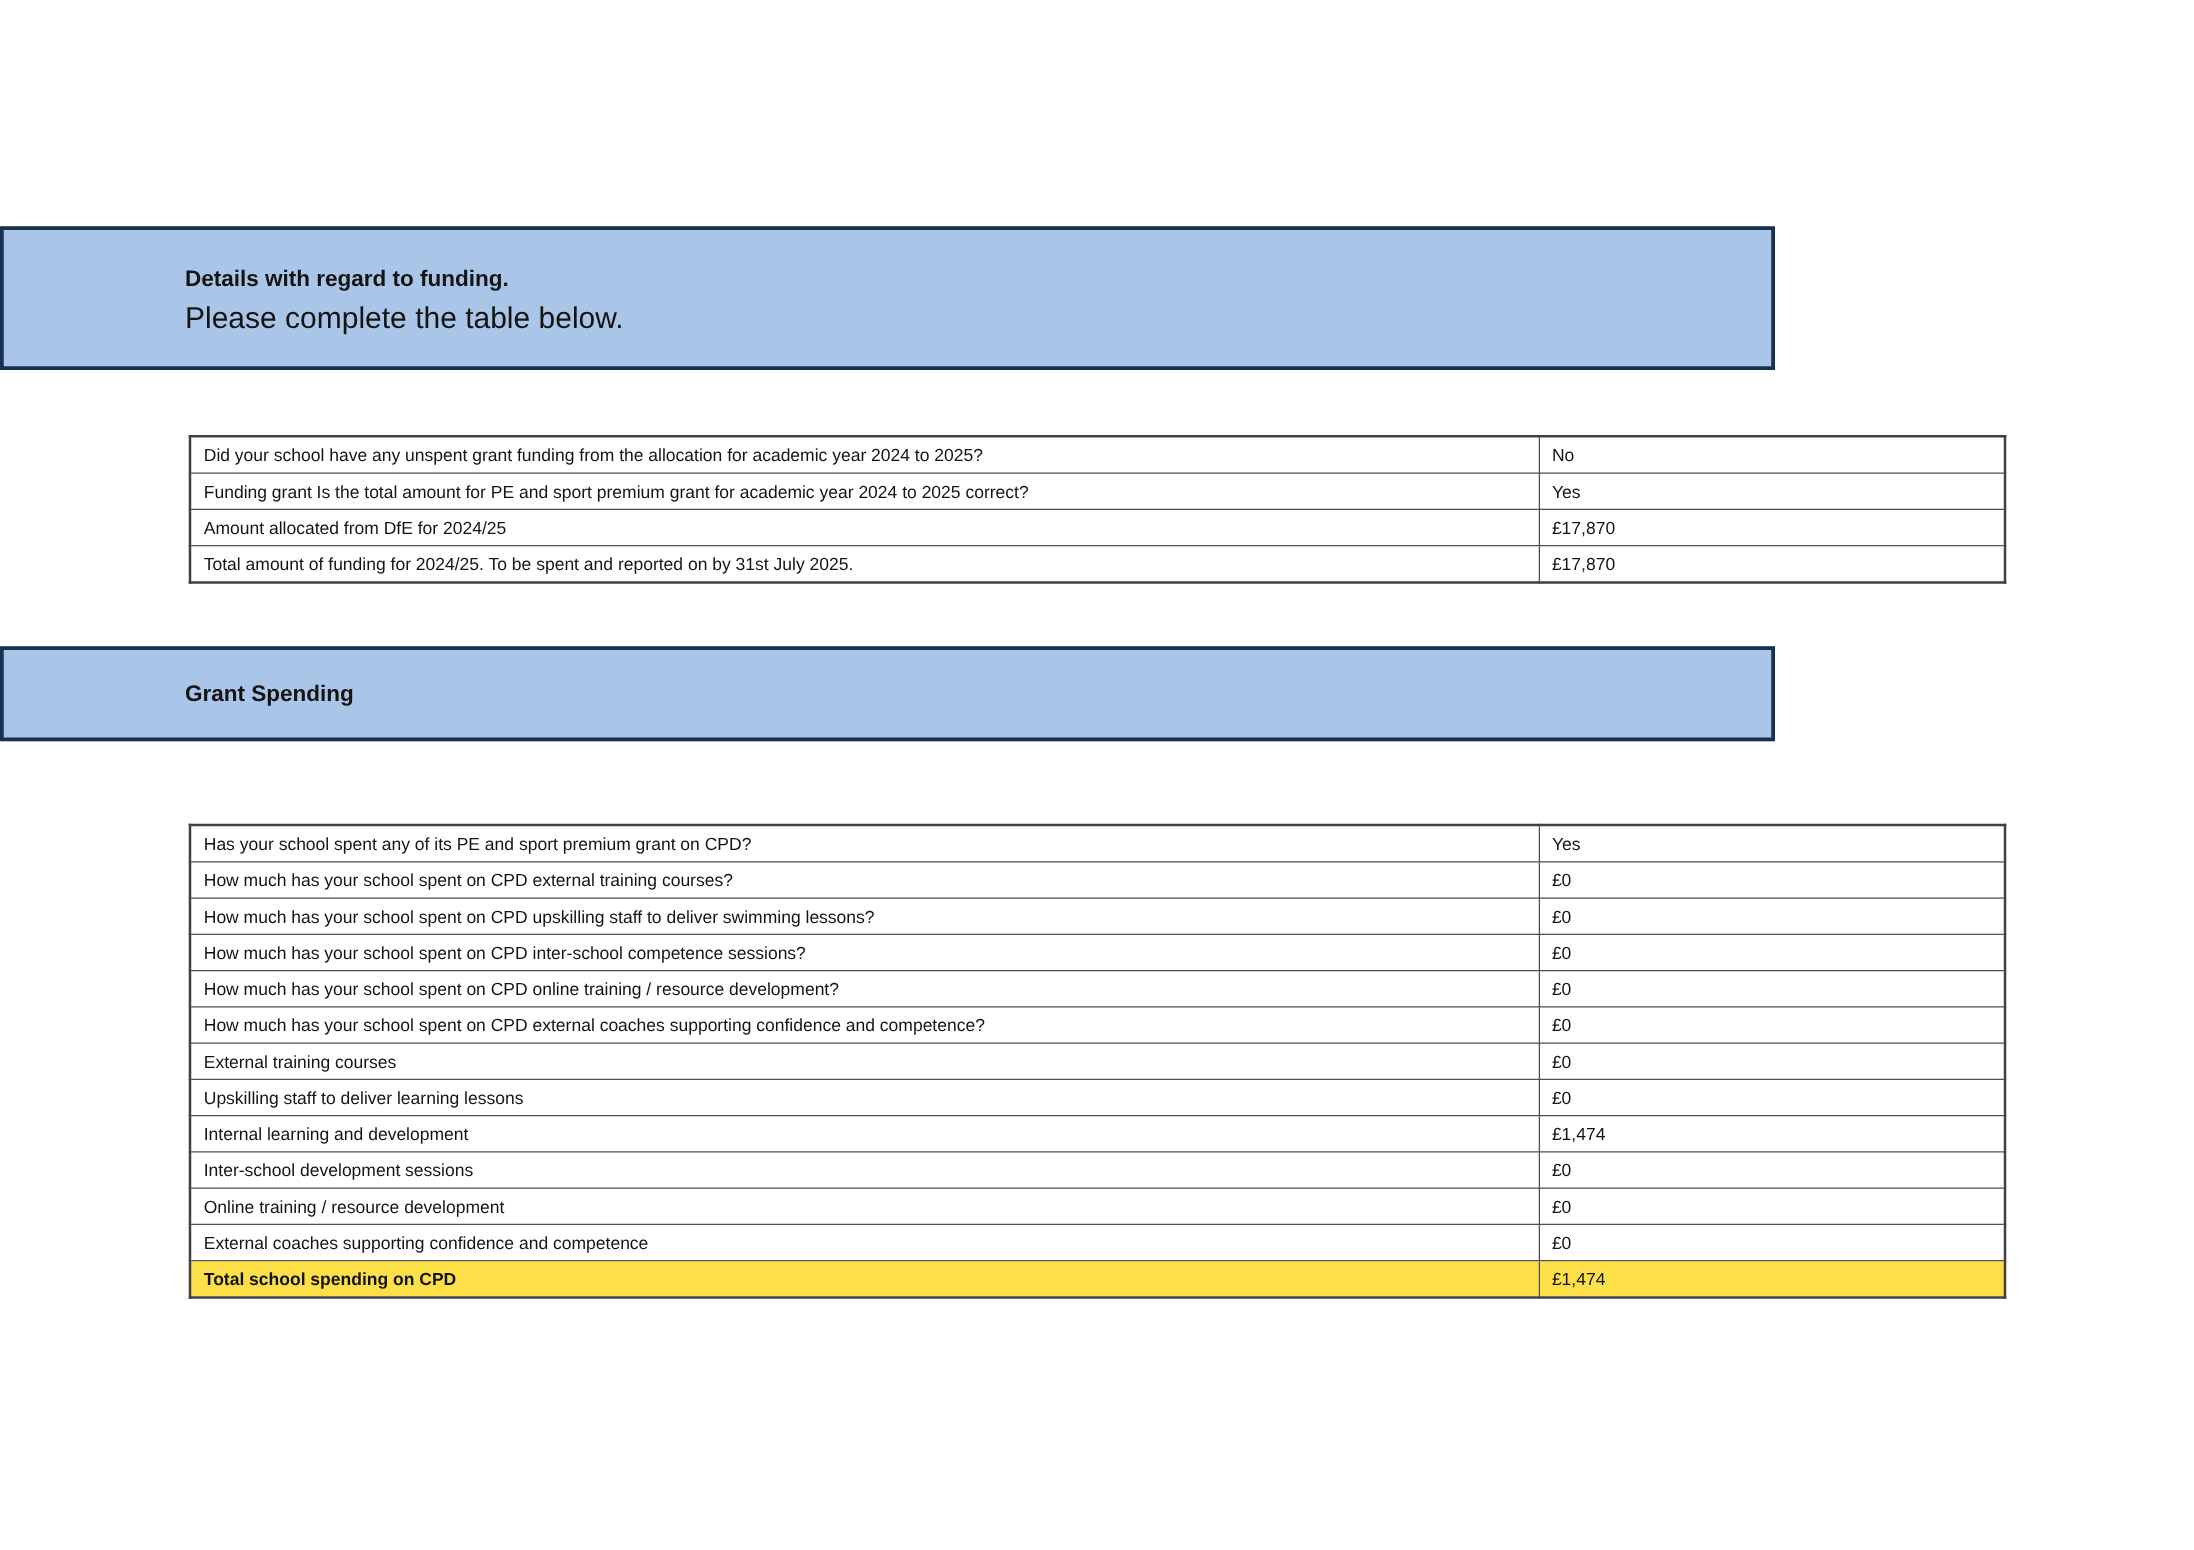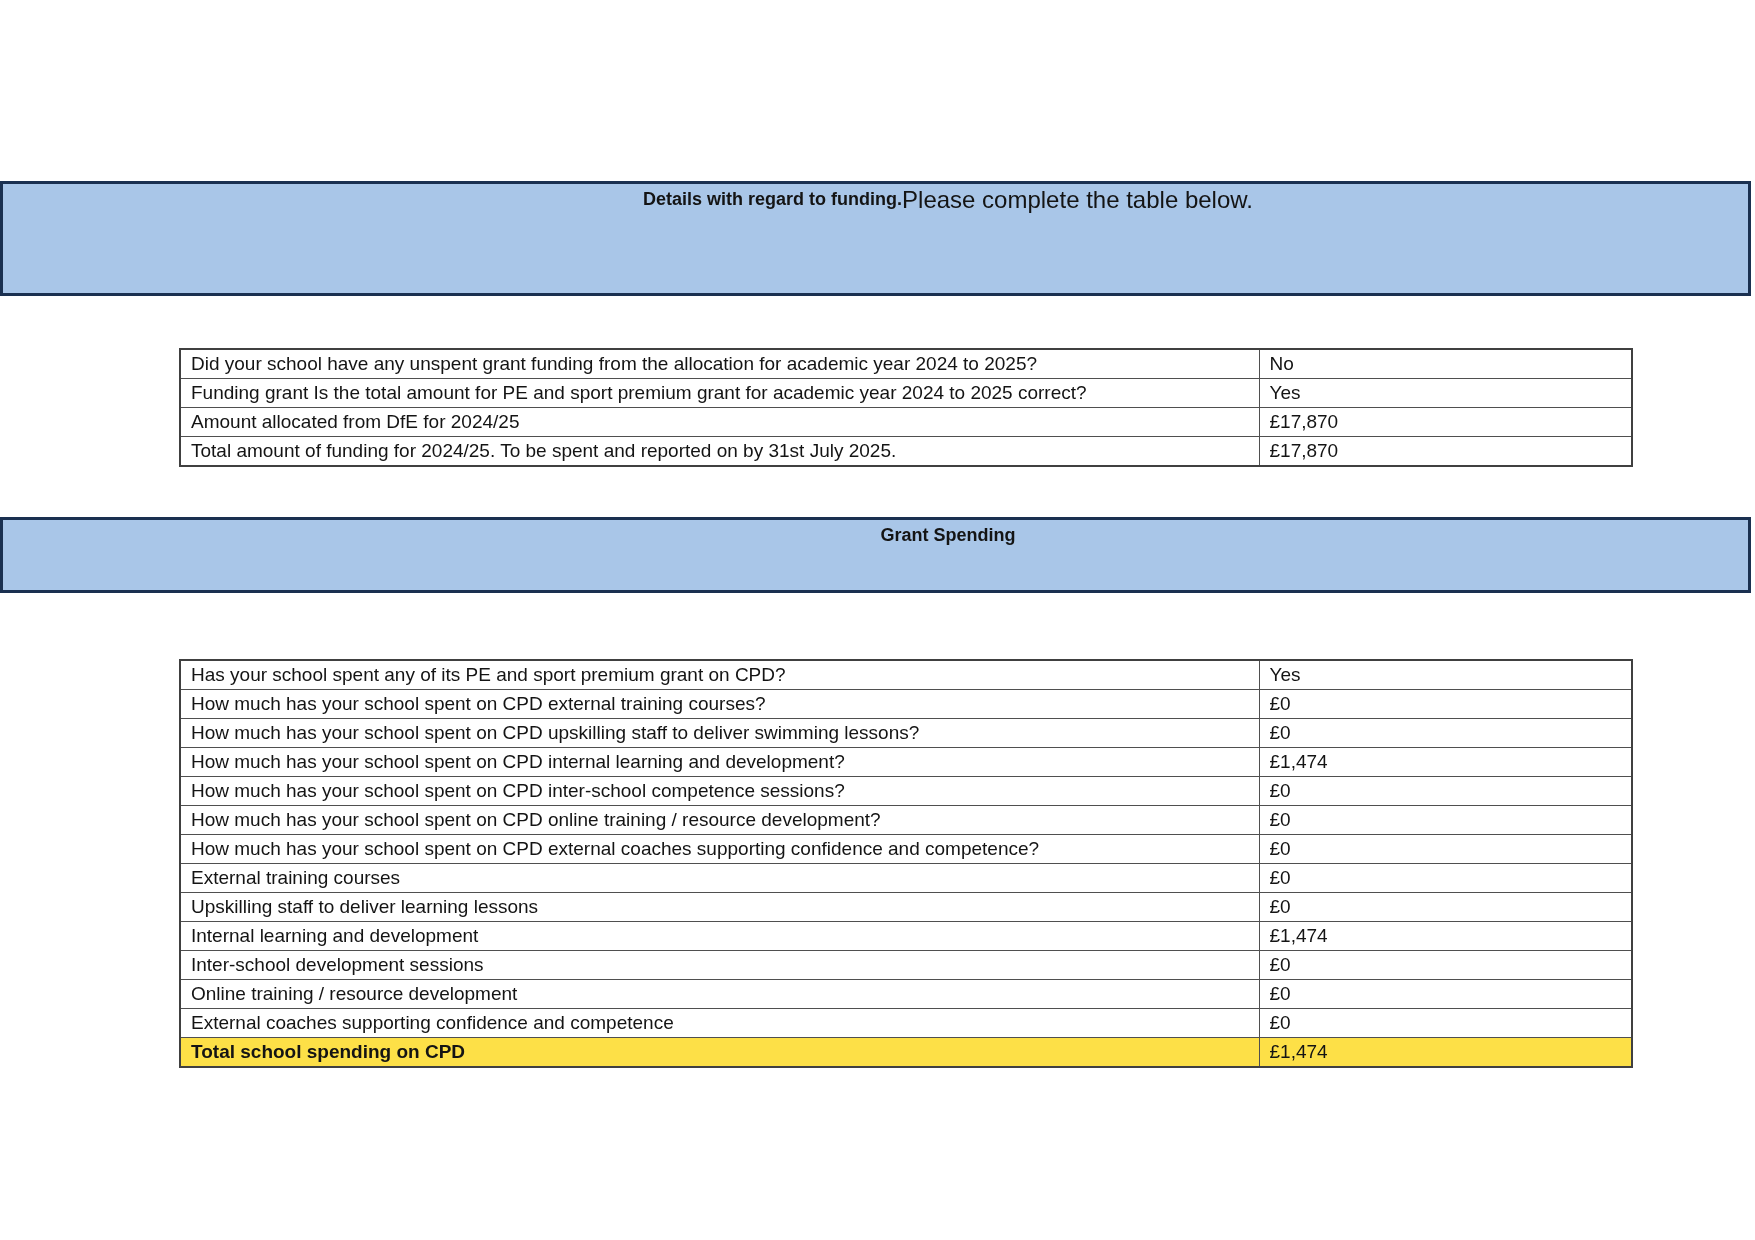--- a/index.html
+++ b/index.html
@@ -13,25 +13,26 @@
     height: 1240px;
     font-family: "Liberation Sans", sans-serif;
     color: #141414;
     overflow: hidden;
   }
 
   
   .banner {
     position: absolute;
     left: 0;
-    width: 1751px;
+    width: 1420px;
     box-sizing: border-box;
     background: #a9c6e8;
     border: 3px solid #1a3050;
     display: flex;
+    flex-direction: column;
     justify-content: center;
     padding-left: 145px;
   }
   #banner-funding { top: 181px; height: 115px; }
   #banner-spending { top: 517px; height: 76px; }
   .banner .title {
     font-weight: bold;
     font-size: 18px;
     line-height: 31px;
   }
@@ -40,23 +41,22 @@
     line-height: 31px;
   }
 
   
   table.qtable {
     position: absolute;
     left: 151px;
     width: 1452px;
     border-collapse: collapse;
     table-layout: fixed;
-    font-size: 19px;
+    font-size: 14px;
     color: #141414;
-    margin-left: 28px;
   }
   #funding-table { top: 348px; }
   #spending-table { top: 659px; }
   table.qtable { border: 2px solid #404040; }
   table.qtable td {
     border: 1px solid #4f4f4f;
     padding: 0 10px;
     vertical-align: middle;
     overflow: hidden;
     white-space: nowrap;
@@ -118,24 +118,20 @@
     </tr>
     <tr>
       <td class="label-cell">How much has your school spent on CPD external training courses?</td>
       <td class="value-cell">£0</td>
     </tr>
     <tr>
       <td class="label-cell">How much has your school spent on CPD upskilling staff to deliver swimming lessons?</td>
       <td class="value-cell">£0</td>
     </tr>
     <tr>
-      <td class="label-cell">How much has your school spent on CPD internal learning and development?</td>
-      <td class="value-cell">£1,474</td>
-    </tr>
-    <tr>
       <td class="label-cell">How much has your school spent on CPD inter-school competence sessions?</td>
       <td class="value-cell">£0</td>
     </tr>
     <tr>
       <td class="label-cell">How much has your school spent on CPD online training / resource development?</td>
       <td class="value-cell">£0</td>
     </tr>
     <tr>
       <td class="label-cell">How much has your school spent on CPD external coaches supporting confidence and competence?</td>
       <td class="value-cell">£0</td>

